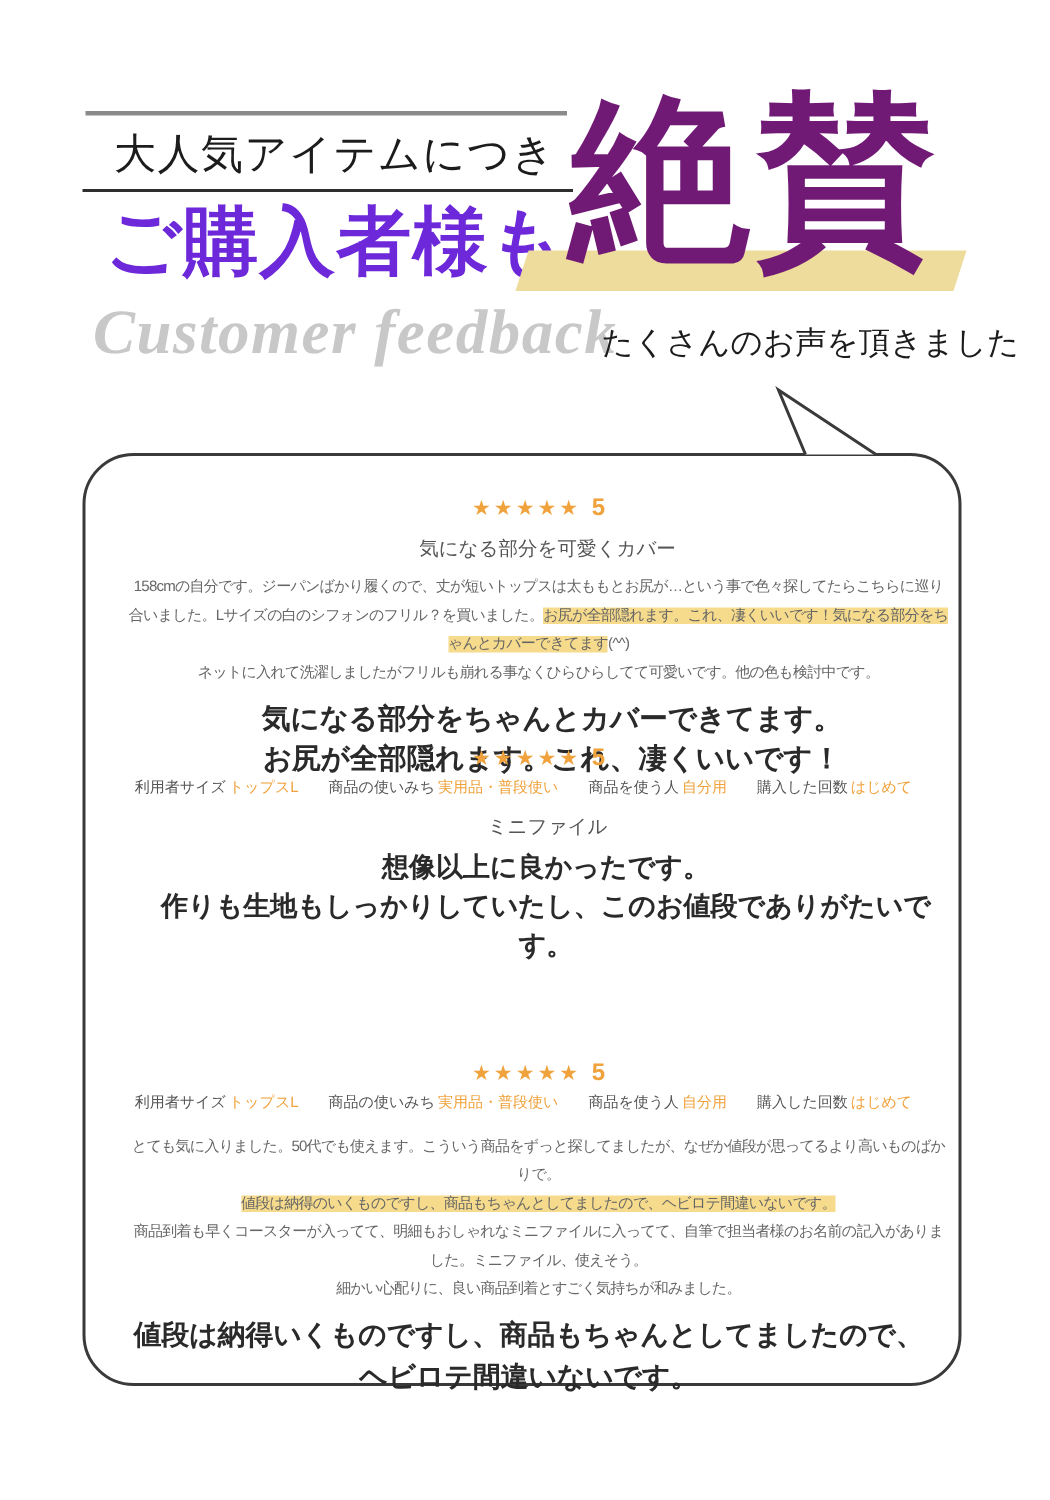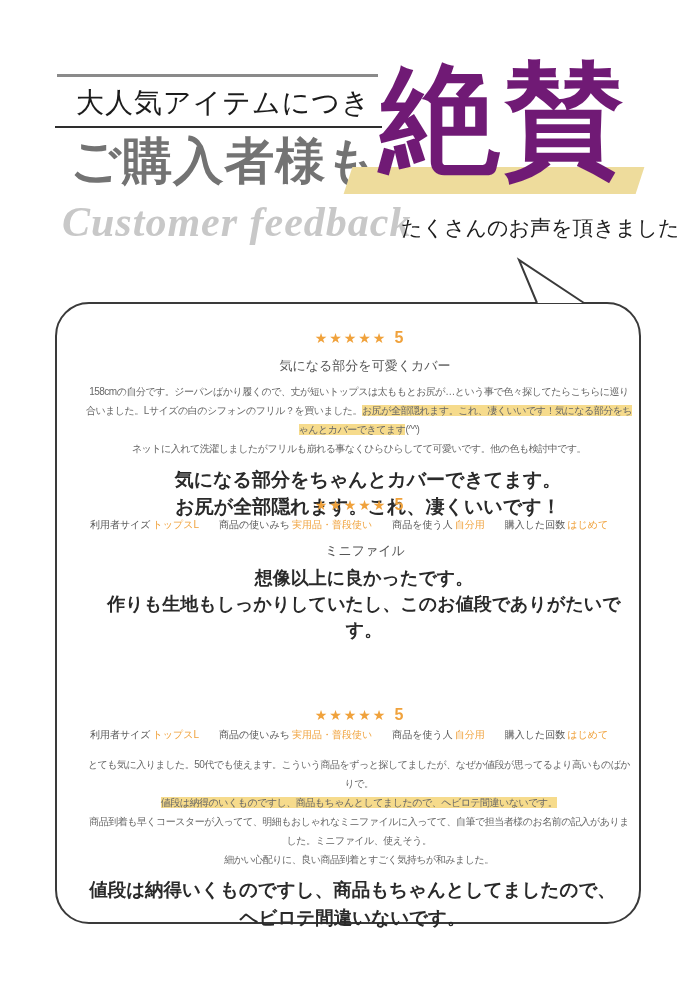--- a/index.html
+++ b/index.html
@@ -6,21 +6,21 @@
   .page{position:relative;width:700px;height:1000px;background:#fff;overflow:hidden;
         font-family:"Liberation Sans","DejaVu Sans",sans-serif;color:#333;text-align:center;}
 
   
   .rule{position:absolute;}
   .rule-top{left:57px;top:74px;width:321px;height:3px;background:#8a8a8a;}
   .rule-mid{left:55px;top:126px;width:327px;height:2px;background:#2e2e2e;}
   .kicker{position:absolute;left:76px;top:84px;font-family:"Liberation Serif","DejaVu Serif",serif;
           font-size:28px;letter-spacing:1px;color:#1c1c1c;}
   .title-main{position:absolute;left:70px;top:128px;font-family:"Liberation Serif","DejaVu Serif",serif;
-          font-size:50px;font-weight:bold;color:#737373;letter-spacing:1px;}
+          font-size:50px;font-weight:bold;color:#6d28d9;letter-spacing:1px;}
   .band{position:absolute;left:348px;top:167px;width:292px;height:27px;background:var(--band,#EEDC9C);
           transform:skewX(-18deg);}
   .big-word{position:absolute;left:380px;top:52px;font-family:"Liberation Serif","DejaVu Serif",serif;
           font-size:120px;font-weight:bold;color:#701a75;line-height:1.15;letter-spacing:4px;}
   .script{position:absolute;left:62px;top:198px;font-family:"Liberation Serif","DejaVu Serif",serif;
           font-style:italic;font-weight:bold;font-size:42px;color:var(--script,#C8C8C8);letter-spacing:1px;}
   .subtitle{position:absolute;left:377px;top:214px;font-size:21px;color:#1c1c1c;padding-left:24px;}
 
   
   .bubble{position:absolute;left:55px;top:302px;width:582px;height:618px;background:#fff;

